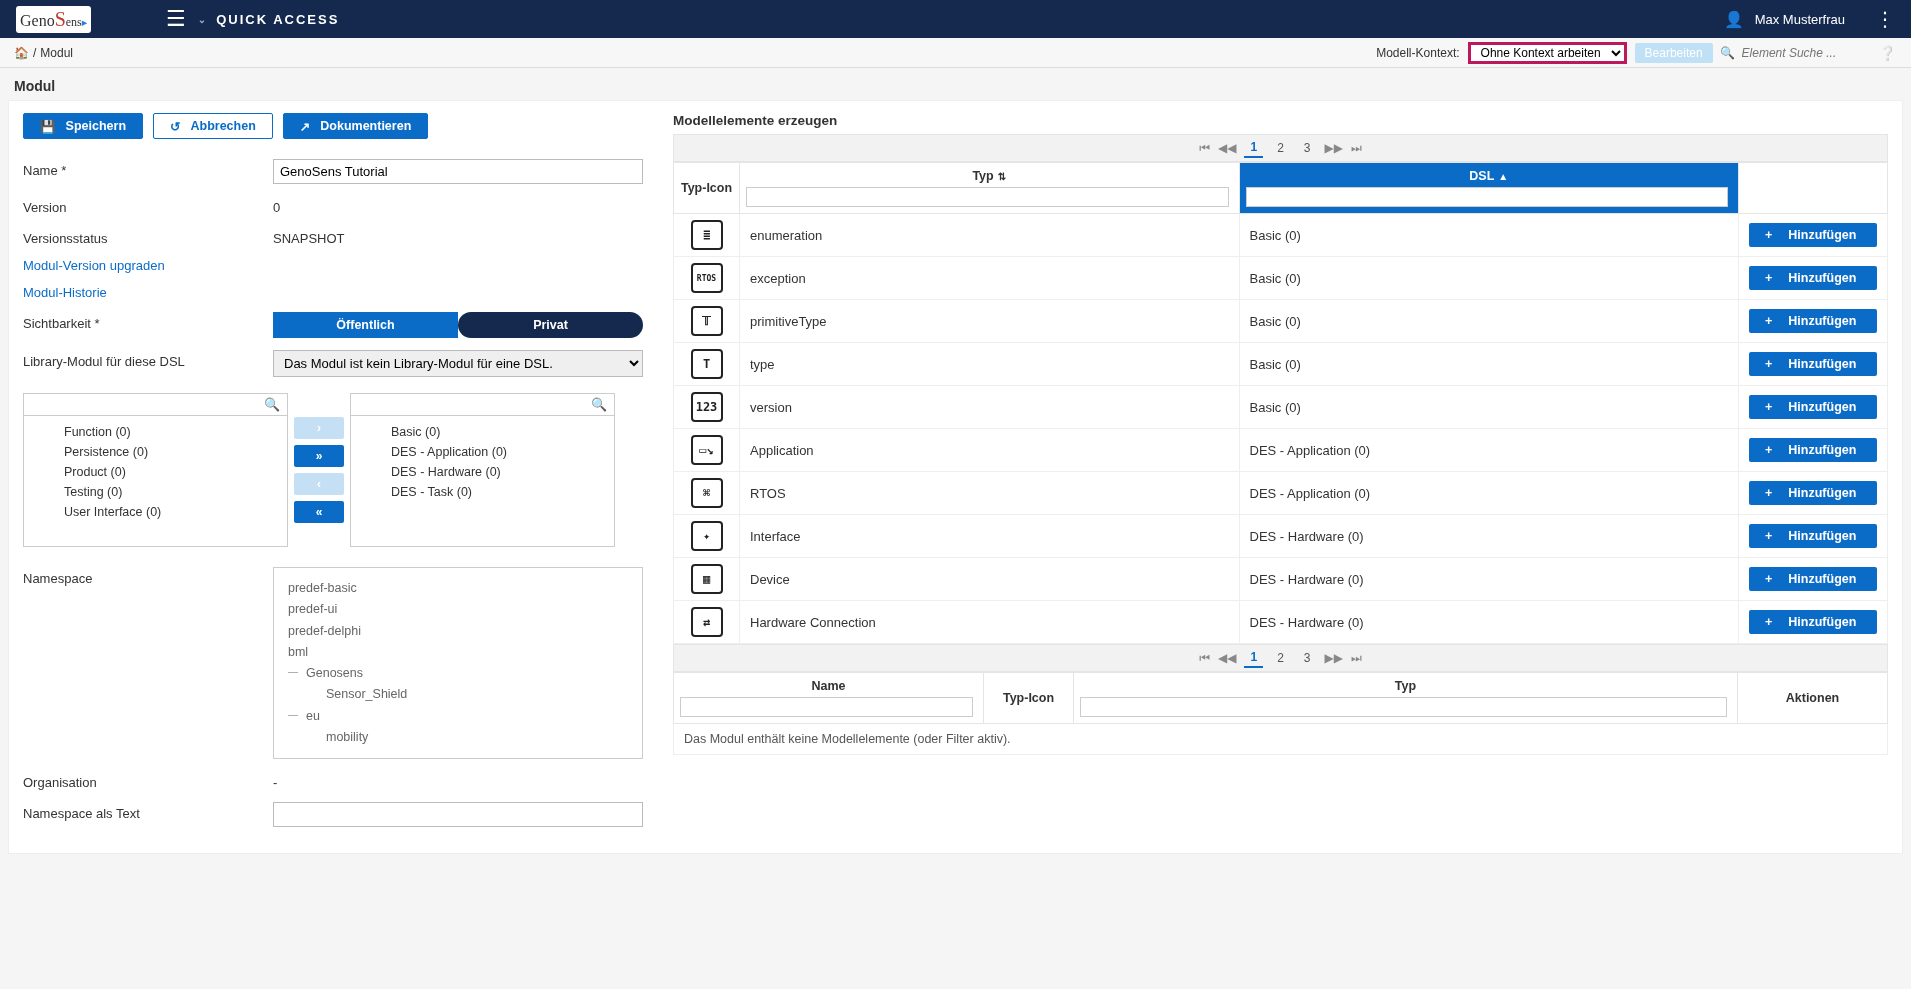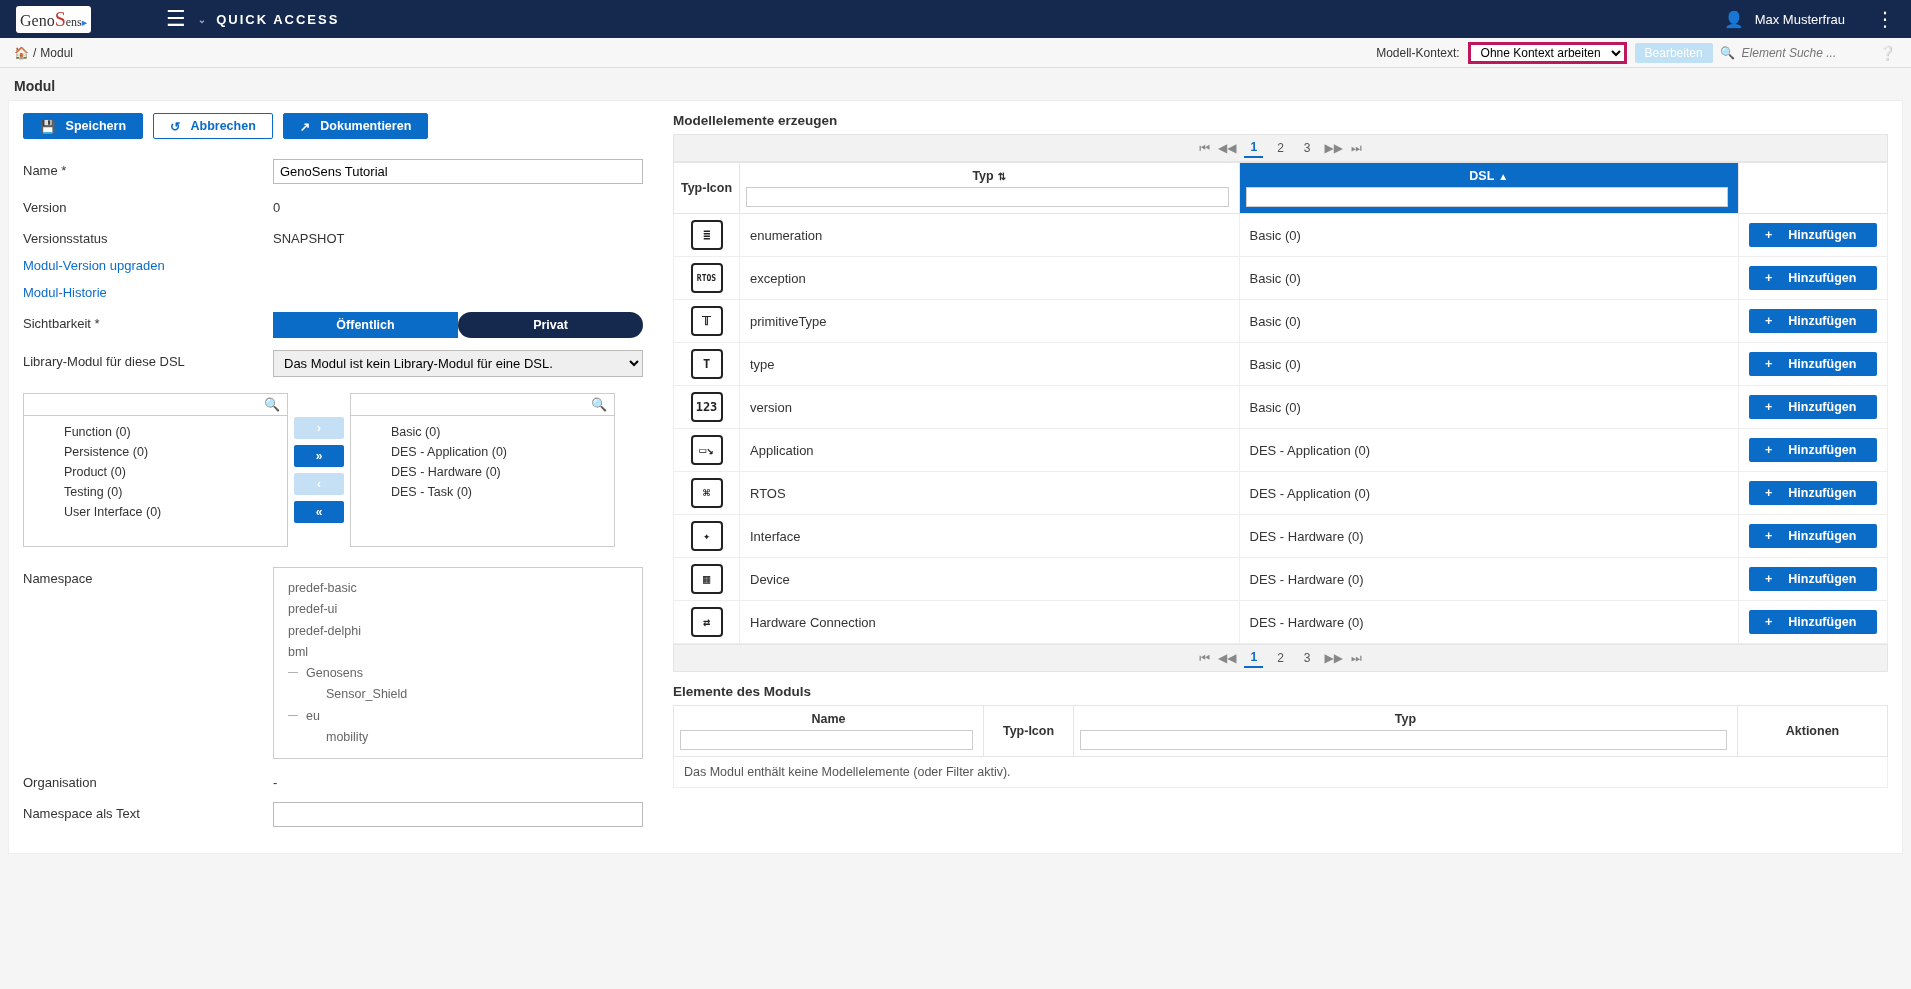--- a/index.html
+++ b/index.html
@@ -521,21 +521,20 @@
     <div class="pager">
       <span class="nav">⏮</span>
       <span class="nav">◀◀</span>
       <span class="pg active">1</span>
       <span class="pg">2</span>
       <span class="pg">3</span>
       <span class="nav">▶▶</span>
       <span class="nav">⏭</span>
     </div>
 
-    <div class="mod-elem-title">Elemente des Moduls</div>
     <table class="mod-elem-table">
       <thead>
         <tr>
           <th style="width:310px;">
             <span>Name</span>
             <input class="filter-input" type="text" style="">
           </th>
           <th style="width:90px;">
             <span>Typ-Icon</span>
           </th>

